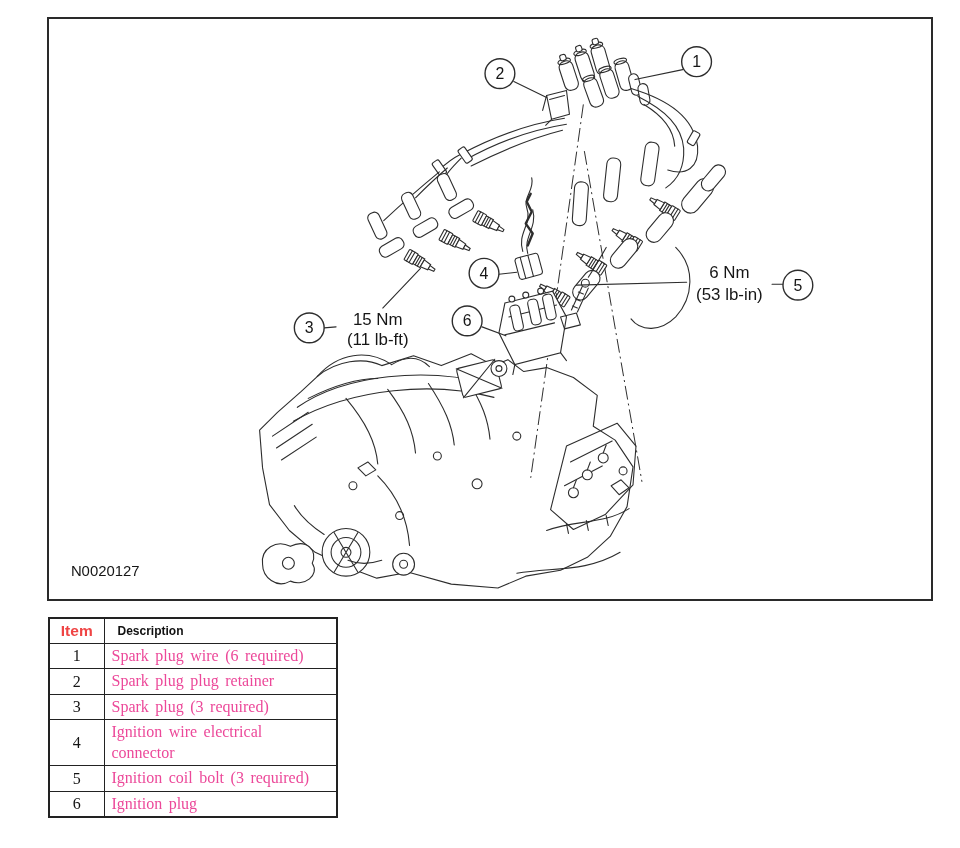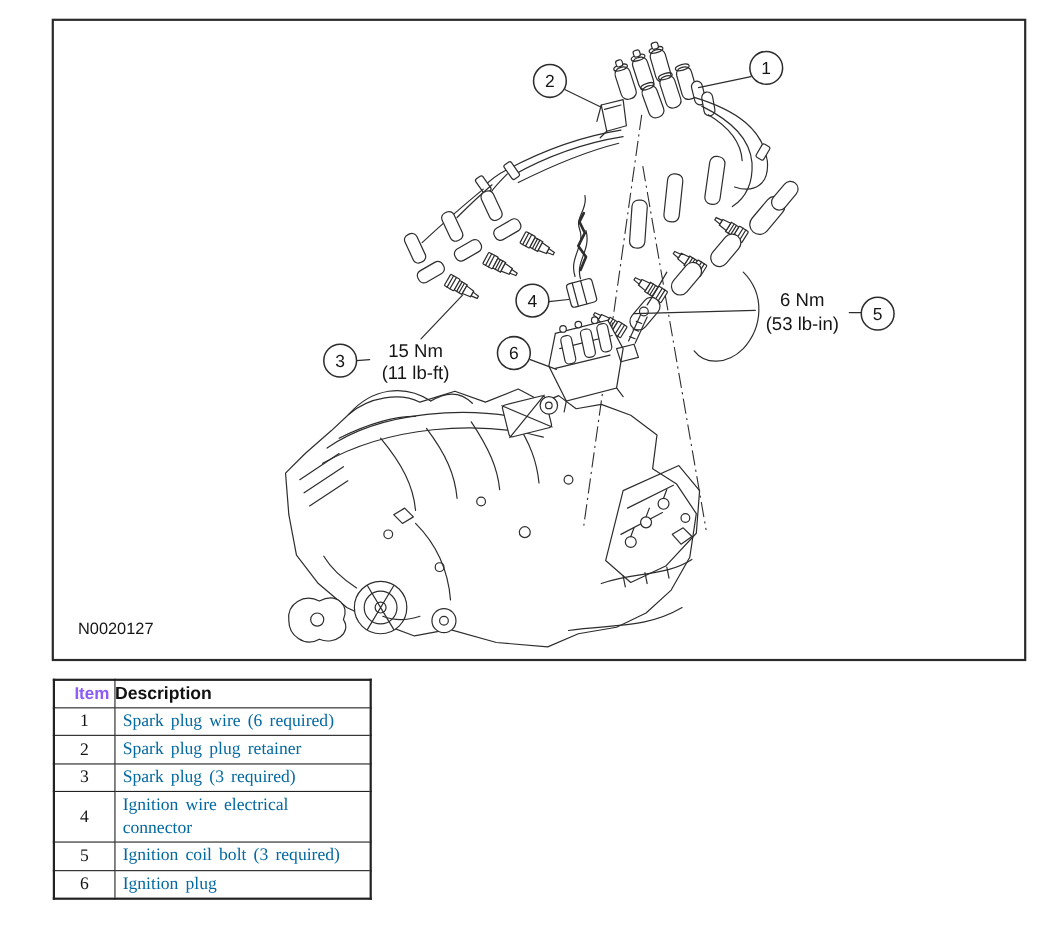--- a/index.html
+++ b/index.html
@@ -9,24 +9,24 @@
   .ln{fill:none;stroke:#2d2d2d;stroke-width:1.1;stroke-linecap:round;stroke-linejoin:round;}
   .lnf{fill:#ffffff;stroke:#2d2d2d;stroke-width:1.1;}
   .thick{stroke-width:2.4;}
   .dd{fill:none;stroke:#2d2d2d;stroke-width:1;stroke-dasharray:14 4 2 4;}
   .callout circle{fill:#fff;stroke:#2d2d2d;stroke-width:1.4;}
   .callout text{font-family:"Liberation Sans",sans-serif;font-size:16px;fill:#161616;text-anchor:middle;}
   text.spec{font-family:"Liberation Sans",sans-serif;font-size:17px;fill:#161616;text-anchor:middle;}
   text.figid{font-family:"Liberation Sans",sans-serif;font-size:15px;fill:#161616;}
   table.parts-table{position:absolute;left:48px;top:617px;width:290px;border-collapse:collapse;background:#fff;border:2px solid #222;table-layout:fixed;}
   table.parts-table th,table.parts-table td{border:1.5px solid #222;box-sizing:border-box;}
-  th.item-h{width:55px;text-align:right;font-family:"Liberation Sans",sans-serif;font-weight:bold;font-size:15.5px;padding:3px 4px;color:#8b5cf6;}
-  th.desc-h{text-align:left;font-family:"Liberation Sans",sans-serif;font-weight:bold;font-size:16px;padding:3px 0;color:#111;}
+  th.item-h{width:55px;text-align:center;font-family:"Liberation Sans",sans-serif;font-weight:bold;font-size:15.5px;padding:3px 4px;color:#ef4444;}
+  th.desc-h{text-align:left;font-family:"Liberation Sans",sans-serif;font-weight:bold;font-size:12px;padding:3px 13px;color:#111;}
   td.item-c{text-align:center;font-family:"Liberation Serif",serif;font-size:16px;color:#141414;padding:2px 2px;}
-  td.desc-c{font-family:"Liberation Serif",serif;font-size:16px;color:#0369a1;padding:2px 7px;word-spacing:2.5px;line-height:1.28;}
+  td.desc-c{font-family:"Liberation Serif",serif;font-size:16px;color:#ec4899;padding:2px 7px;word-spacing:2.5px;line-height:1.28;}
 </style>
 </head>
 <body>
 
 <div class="page">
 
   <div class="figure-frame">
     <svg class="diagram" viewBox="0 0 886 584">
 
       <g>

